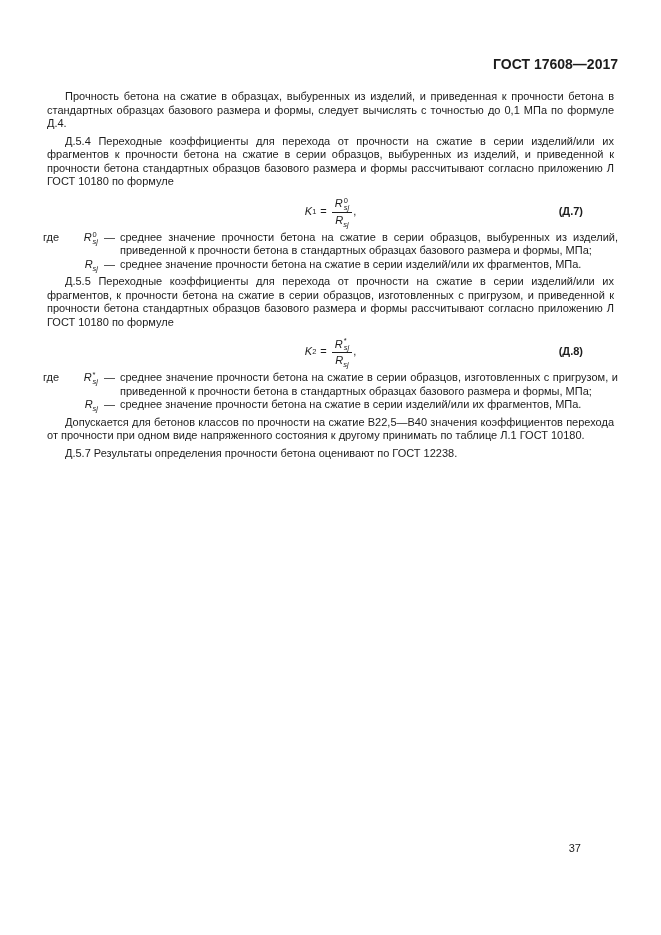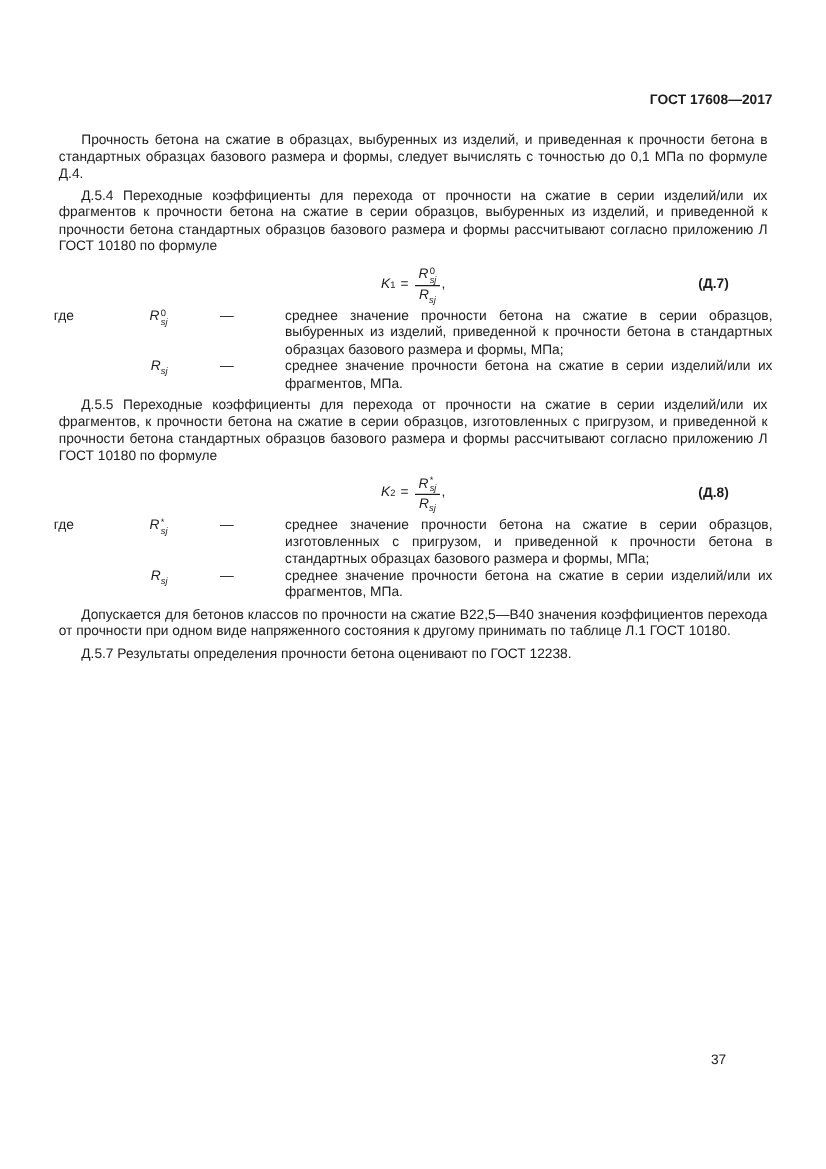--- a/index.html
+++ b/index.html
@@ -19,23 +19,23 @@
   }
   .content {
     position: absolute;
     left: 43px;
     right: 43px;
     top: 57px;
   }
   .doc-header {
     text-align: right;
     font-weight: bold;
-    font-size: 11px;
+    font-size: 14px;
     line-height: 14px;
-    margin: 16px 0 19px 0;
+    margin: 0 0 19px 0;
   }
   p.para {
     margin: 4px;
     text-align: justify;
     text-indent: 18px;
   }
   
   .formula-row {
     position: relative;
     height: 38px;
@@ -93,21 +93,21 @@
     vertical-align: -3px;
     line-height: 0;
   }
   sub.n {
     font-size: 7.5px;
     font-style: normal;
     vertical-align: -3px;
     line-height: 0;
   }
   
-  .def-row { display: flex; align-items: flex-start; margin: 0; gap: 36px; }
+  .def-row { display: flex; align-items: flex-start; margin: 0; }
   .def-lead { flex: none; width: 23px; }
   .def-sym { flex: none; width: 32px; text-align: right; white-space: nowrap; }
   .def-sym i { font-style: italic; }
   .def-dash { flex: none; margin: 0 5px 0 6px; }
   .def-text { flex: 1; text-align: justify; }
   .page-number {
     position: absolute;
     top: 842px;
     right: 80px;
     font-size: 11px;

